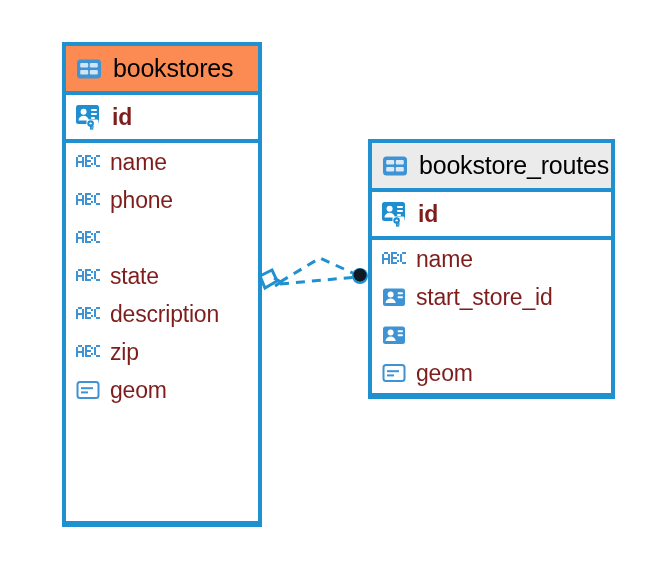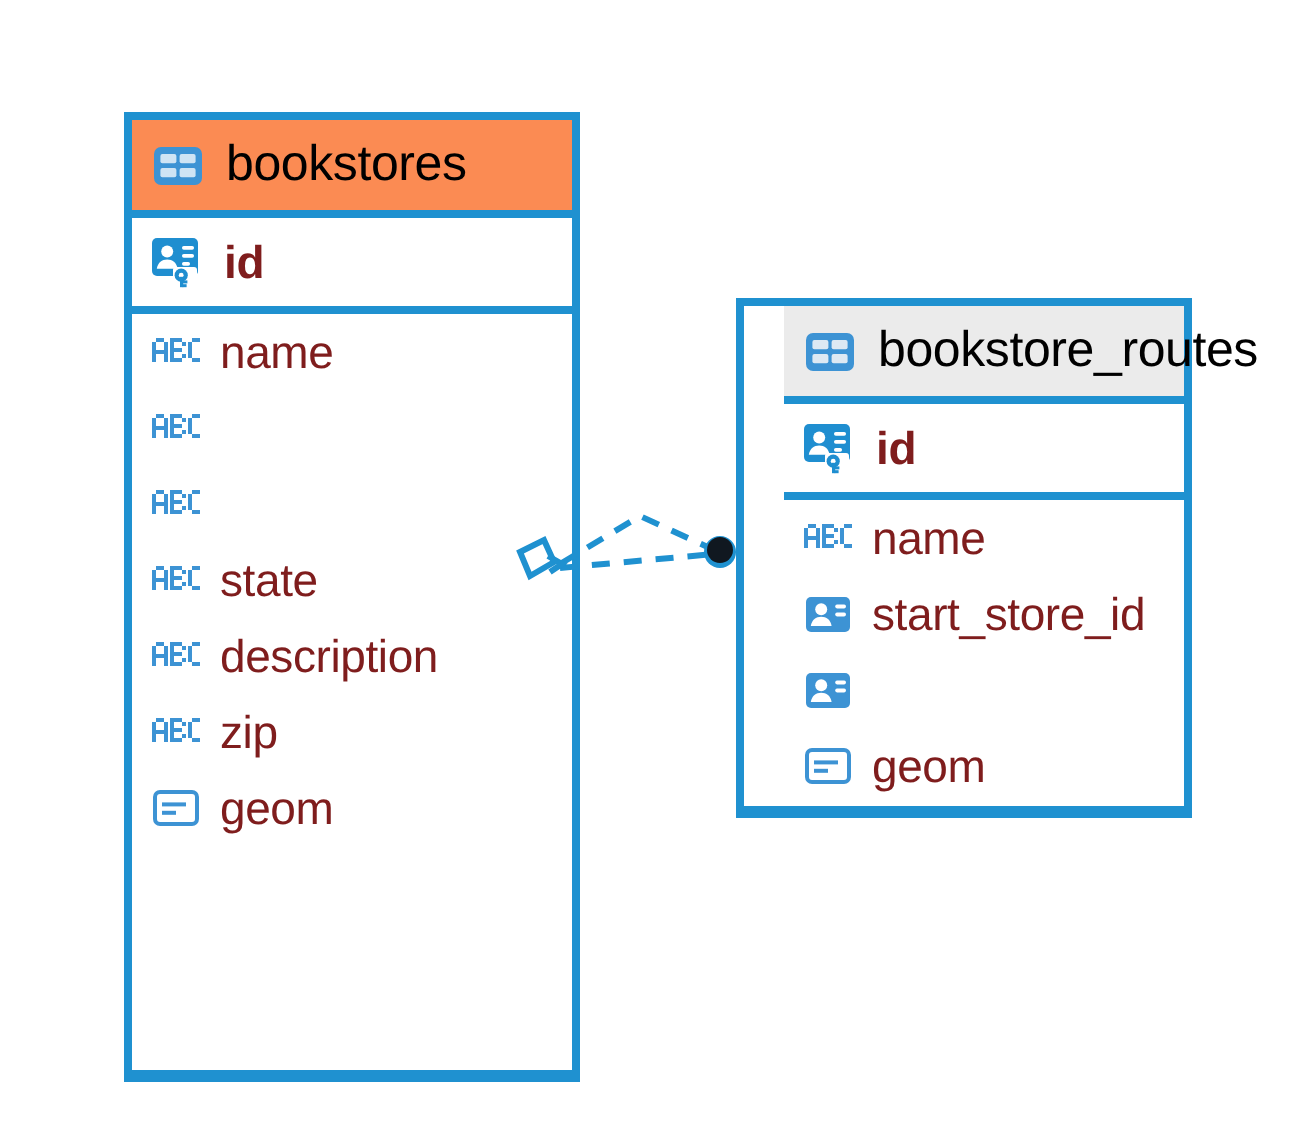--- a/index.html
+++ b/index.html
@@ -25,30 +25,29 @@
   
   .entity {
     position: absolute;
     box-sizing: border-box;
     background: #ffffff;
     border: 4px solid #1f91d0;
     border-bottom-width: 6px;
   }
   #entity-bookstores {
     left: 62px;
-    top: 56px;
-    width: 228px;
+    top: 42px;
+    width: 200px;
     height: 485px;
   }
   #entity-bookstore-routes {
     left: 368px;
-    top: 149px;
-    width: 228px;
+    top: 139px;
+    width: 247px;
     height: 260px;
-    padding-left: 20px;
   }
 
   .entity-header {
     box-sizing: border-box;
     height: 49px;
     display: flex;
     align-items: center;
     padding-left: 9px;
     border-bottom: 4px solid #1f91d0;
   }
@@ -179,20 +178,21 @@
             <rect x="12" y="6" width="4" height="2"></rect>
           <rect x="16" y="8" width="2" height="2"></rect>
             <rect x="12" y="11" width="4" height="2"></rect>
           <rect x="16" y="14" width="2" height="2"></rect>
             <rect x="12" y="16" width="4" height="2"></rect>
           <rect x="21" y="6" width="4" height="2"></rect>
             <rect x="19" y="8" width="2" height="8"></rect>
           <rect x="21" y="16" width="4" height="2"></rect>
         </g>
       </svg>
+      <span class="field-name">phone</span>
     </div>
 
     <div class="field-row">
       <svg class="ficon" viewBox="0 0 26 26">
         <g fill="#3d93d4">
           <rect x="1" y="8" width="2" height="10"></rect>
             <rect x="3" y="6" width="4" height="2"></rect>
           <rect x="7" y="8" width="2" height="10"></rect>
             <rect x="3" y="12" width="4" height="2"></rect>
           <rect x="10" y="6" width="2" height="12"></rect>

